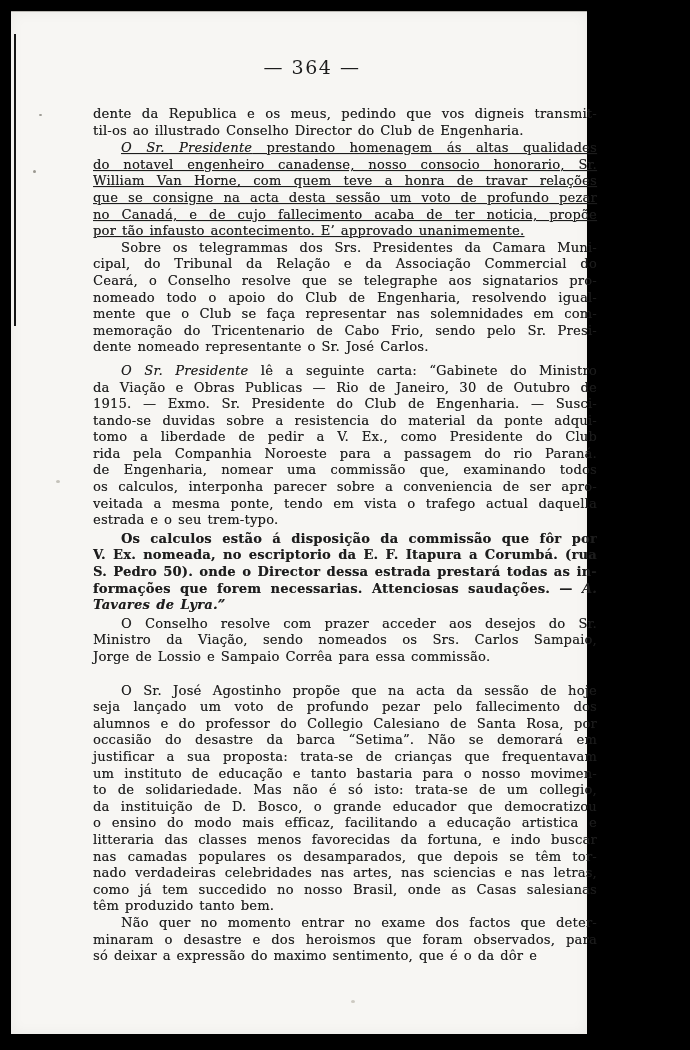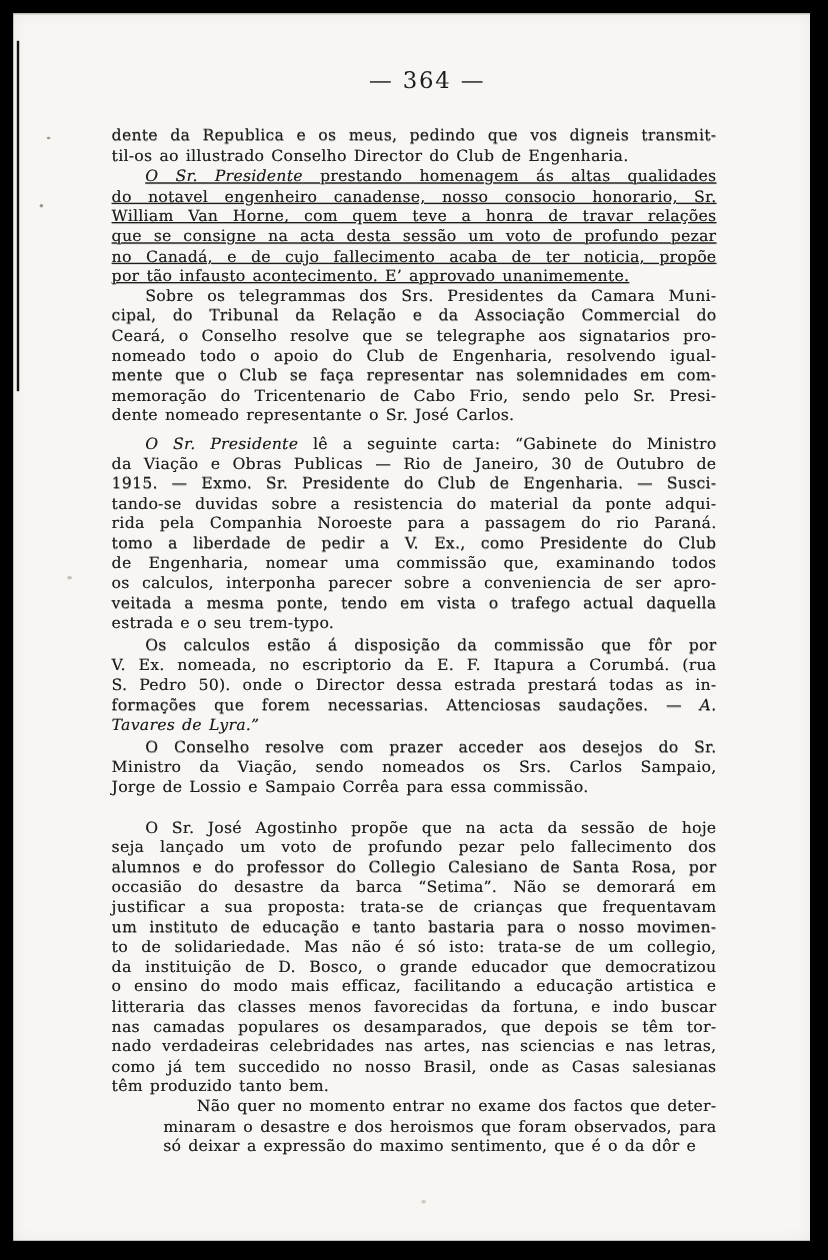--- a/index.html
+++ b/index.html
@@ -11,21 +11,21 @@
   body{
     width:690px;height:1050px;
     background:var(--background,#000);
     position:relative;
     overflow:hidden;
     font-family:"DejaVu Serif","Liberation Serif",serif;
   }
   .scan-page{
     position:absolute;
     left:11px;top:11px;
-    width:664px;height:1022px;
+    width:576px;height:1022px;
     background:var(--paper,#f7f6f3);
     border-top:1px solid #b9b7b2;
     box-shadow:inset 0 0 14px rgba(0,0,0,0.05);
   }
   .edge-line{
     position:absolute;
     left:3px;top:22px;
     width:2px;height:292px;
     background:#141414;
   }
@@ -97,28 +97,28 @@
         <div class="line"><span>nomeado todo o apoio do Club de Engenharia, resolvendo igual-</span></div>
         <div class="line"><span>mente que o Club se faça representar nas solemnidades em com-</span></div>
         <div class="line"><span>memoração do Tricentenario de Cabo Frio, sendo pelo Sr. Presi-</span></div>
         <div class="line last"><span>dente nomeado representante o Sr. José Carlos.</span></div>
       </div>
       <div class="para" style="margin-top: 7px;">
         <div class="line indent"><span class="it">O Sr. Presidente</span><span> lê a seguinte carta: “Gabinete do Ministro</span></div>
         <div class="line"><span>da Viação e Obras Publicas — Rio de Janeiro, 30 de Outubro de</span></div>
         <div class="line"><span>1915. — Exmo. Sr. Presidente do Club de Engenharia. — Susci-</span></div>
         <div class="line"><span>tando-se duvidas sobre a resistencia do material da ponte adqui-</span></div>
+        <div class="line"><span>tomo a liberdade de pedir a V. Ex., como Presidente do Club</span></div>
         <div class="line"><span>rida pela Companhia Noroeste para a passagem do rio Paraná.</span></div>
-        <div class="line"><span>tomo a liberdade de pedir a V. Ex., como Presidente do Club</span></div>
         <div class="line"><span>de Engenharia, nomear uma commissão que, examinando todos</span></div>
         <div class="line"><span>os calculos, interponha parecer sobre a conveniencia de ser apro-</span></div>
         <div class="line"><span>veitada a mesma ponte, tendo em vista o trafego actual daquella</span></div>
         <div class="line last"><span>estrada e o seu trem-typo.</span></div>
       </div>
-      <div class="para" style="margin-top: 2px;">
+      <div class="para" style="margin-top: 2px; font-weight: bold;">
         <div class="line indent"><span>Os calculos estão á disposição da commissão que fôr por</span></div>
         <div class="line"><span>V. Ex. nomeada, no escriptorio da E. F. Itapura a Corumbá. (rua</span></div>
         <div class="line"><span>S. Pedro 50). onde o Director dessa estrada prestará todas as in-</span></div>
         <div class="line"><span>formações que forem necessarias. Attenciosas saudações. — </span><span class="it">A.</span></div>
         <div class="line last"><span class="it">Tavares de Lyra.”</span></div>
       </div>
       <div class="para" style="margin-top: 2px;">
         <div class="line indent"><span>O Conselho resolve com prazer acceder aos desejos do Sr.</span></div>
         <div class="line"><span>Ministro da Viação, sendo nomeados os Srs. Carlos Sampaio,</span></div>
         <div class="line last"><span>Jorge de Lossio e Sampaio Corrêa para essa commissão.</span></div>
@@ -132,19 +132,19 @@
         <div class="line"><span>um instituto de educação e tanto bastaria para o nosso movimen-</span></div>
         <div class="line"><span>to de solidariedade. Mas não é só isto: trata-se de um collegio,</span></div>
         <div class="line"><span>da instituição de D. Bosco, o grande educador que democratizou</span></div>
         <div class="line"><span>o ensino do modo mais efficaz, facilitando a educação artistica e</span></div>
         <div class="line"><span>litteraria das classes menos favorecidas da fortuna, e indo buscar</span></div>
         <div class="line"><span>nas camadas populares os desamparados, que depois se têm tor-</span></div>
         <div class="line"><span>nado verdadeiras celebridades nas artes, nas sciencias e nas letras,</span></div>
         <div class="line"><span>como já tem succedido no nosso Brasil, onde as Casas salesianas</span></div>
         <div class="line last"><span>têm produzido tanto bem.</span></div>
       </div>
-      <div class="para" style="margin-top: 0px; margin-left: 43px;">
+      <div class="para" style="margin-top: 0px;">
         <div class="line indent"><span>Não quer no momento entrar no exame dos factos que deter-</span></div>
         <div class="line"><span>minaram o desastre e dos heroismos que foram observados, para</span></div>
         <div class="line last"><span>só deixar a expressão do maximo sentimento, que é o da dôr e</span></div>
       </div>
     </div>
 </div>
 
 </body></html>

